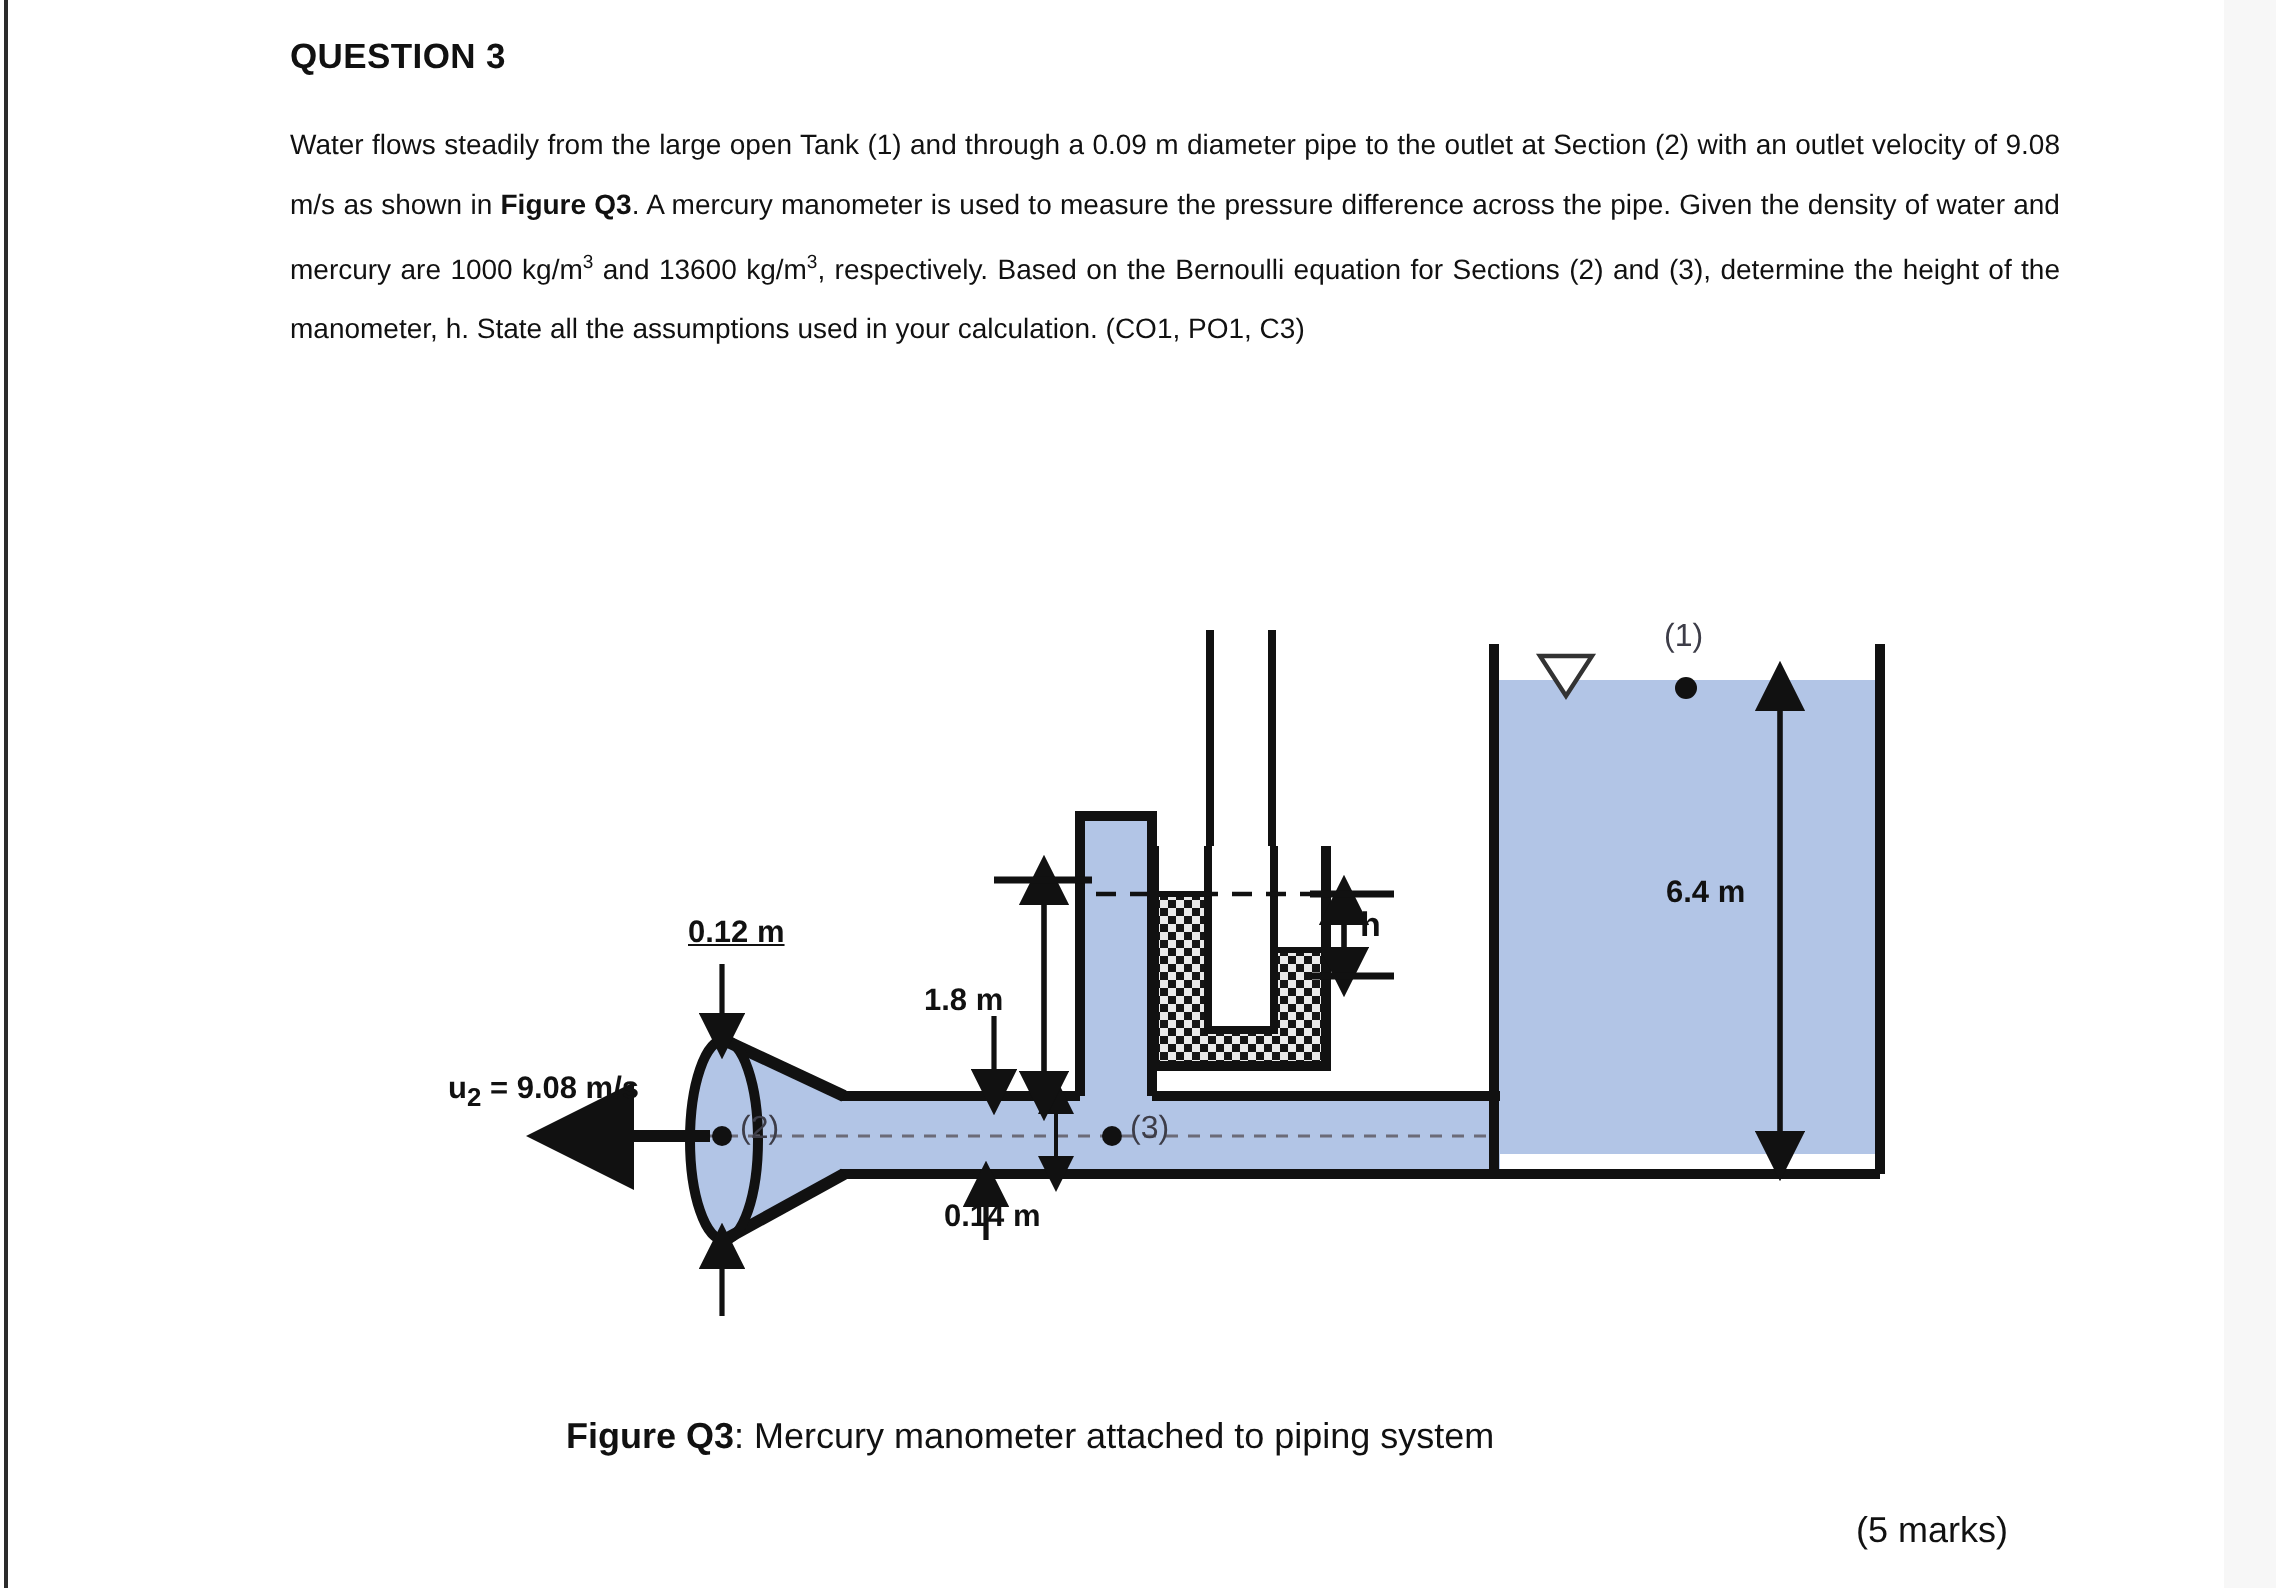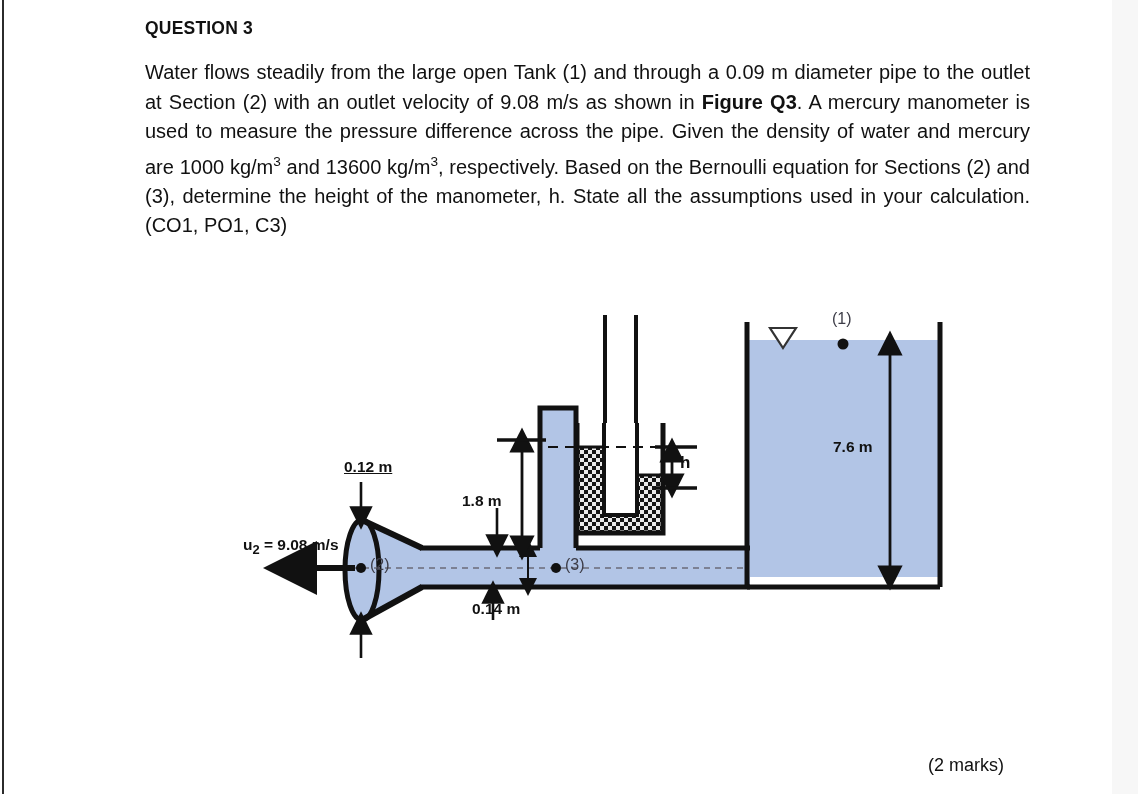--- a/index.html
+++ b/index.html
@@ -41,21 +41,21 @@
     position: absolute;
     left: 145px; top: 18px;
     font-size: 17.5px;
     font-weight: bold;
     letter-spacing: 0.2px;
   }
   .qbody {
     position: absolute;
     left: 145px; top: 58px;
     width: 885px;
-    font-size: 20px;
+    font-size: 14px;
     line-height: 29.5px;
     text-align: justify;
     text-justify: inter-word;
   }
   .qbody b { font-weight: bold; }
   .qbody sup { font-size: 0.68em; vertical-align: super; }
 
   .figcap {
     position: absolute;
     left: 283px; top: 708px;
@@ -227,34 +227,37 @@
       </g>
 
       <g>
         <line x1="355" y1="278" x2="290" y2="278" stroke="#111" stroke-width="6" marker-end="url(#arrHead)"></line>
       </g>
     </svg>
 
     
     <div class="lbl" style="left:344px; top:168px;text-decoration:underline;">0.12 m</div>
 
-    <div class="lbl" style="left:224px; top:246px;margin-left:19px;">u<sub>2</sub> = 9.08 m/s</div>
+    <div class="lbl" style="left:224px; top:246px;">u<sub>2</sub> = 9.08 m/s</div>
 
     <div class="lbl" style="left:462px; top:162px;margin-top:40px;">1.8 m</div>
 
     <div class="lbl" style="left:472px; top:310px;">0.14 m</div>
 
     <div class="lbl" style="left:680px; top:163px; font-size:17px;">h</div>
 
-    <div class="lbl" style="left:833px; top:148px;">7.6 m</div>
+    <div class="lbl" style="left:833px; top:148px;">6.4 m</div>
 
     <div class="lbl-light" style="left:832px; top:20px;">(1)</div>
 
     <div class="lbl-light" style="left:370px; top:266px;">(2)</div>
 
     <div class="lbl-light" style="left:565px; top:266px;">(3)</div>
   </div>
 
-
-  <div class="marks">(2 marks)</div>
+  <div class="figcap">
+    <span class="lead">Figure Q3</span><span>: Mercury manometer attached to piping system</span>
+  </div>
+
+  <div class="marks">(5 marks)</div>
 </div>
 
 <div class="right-strip"></div>
 
 </body></html>

